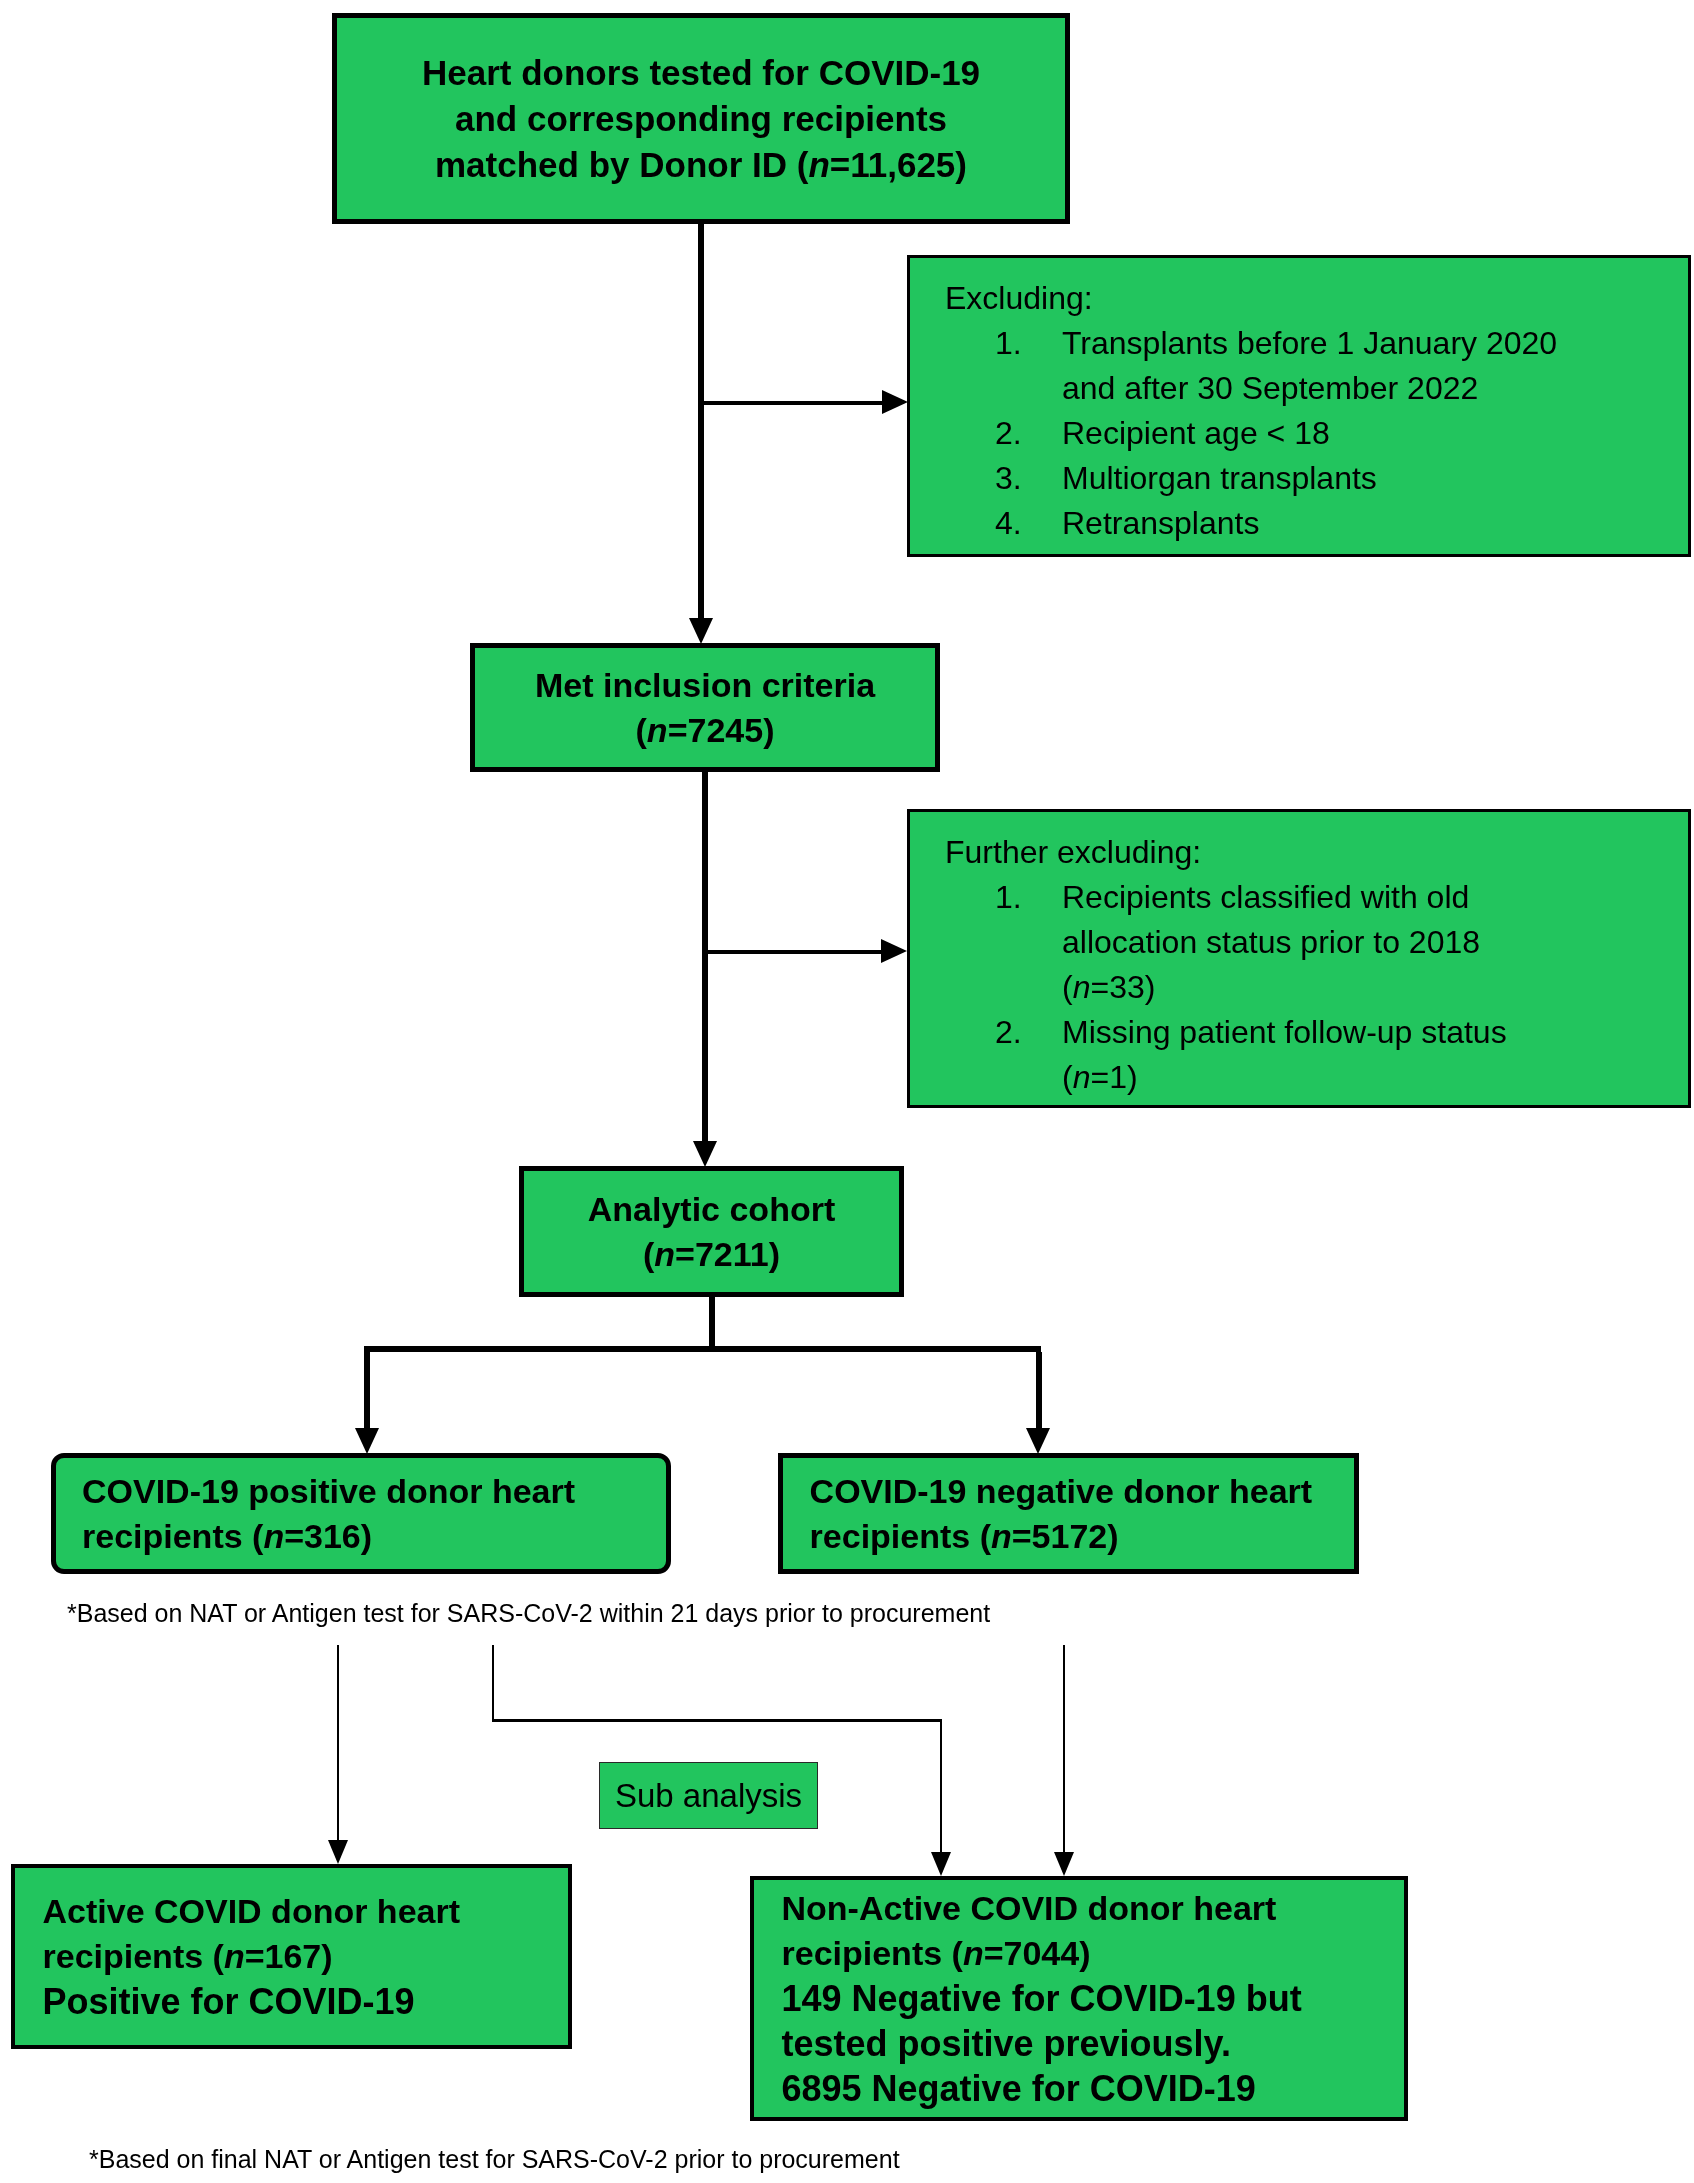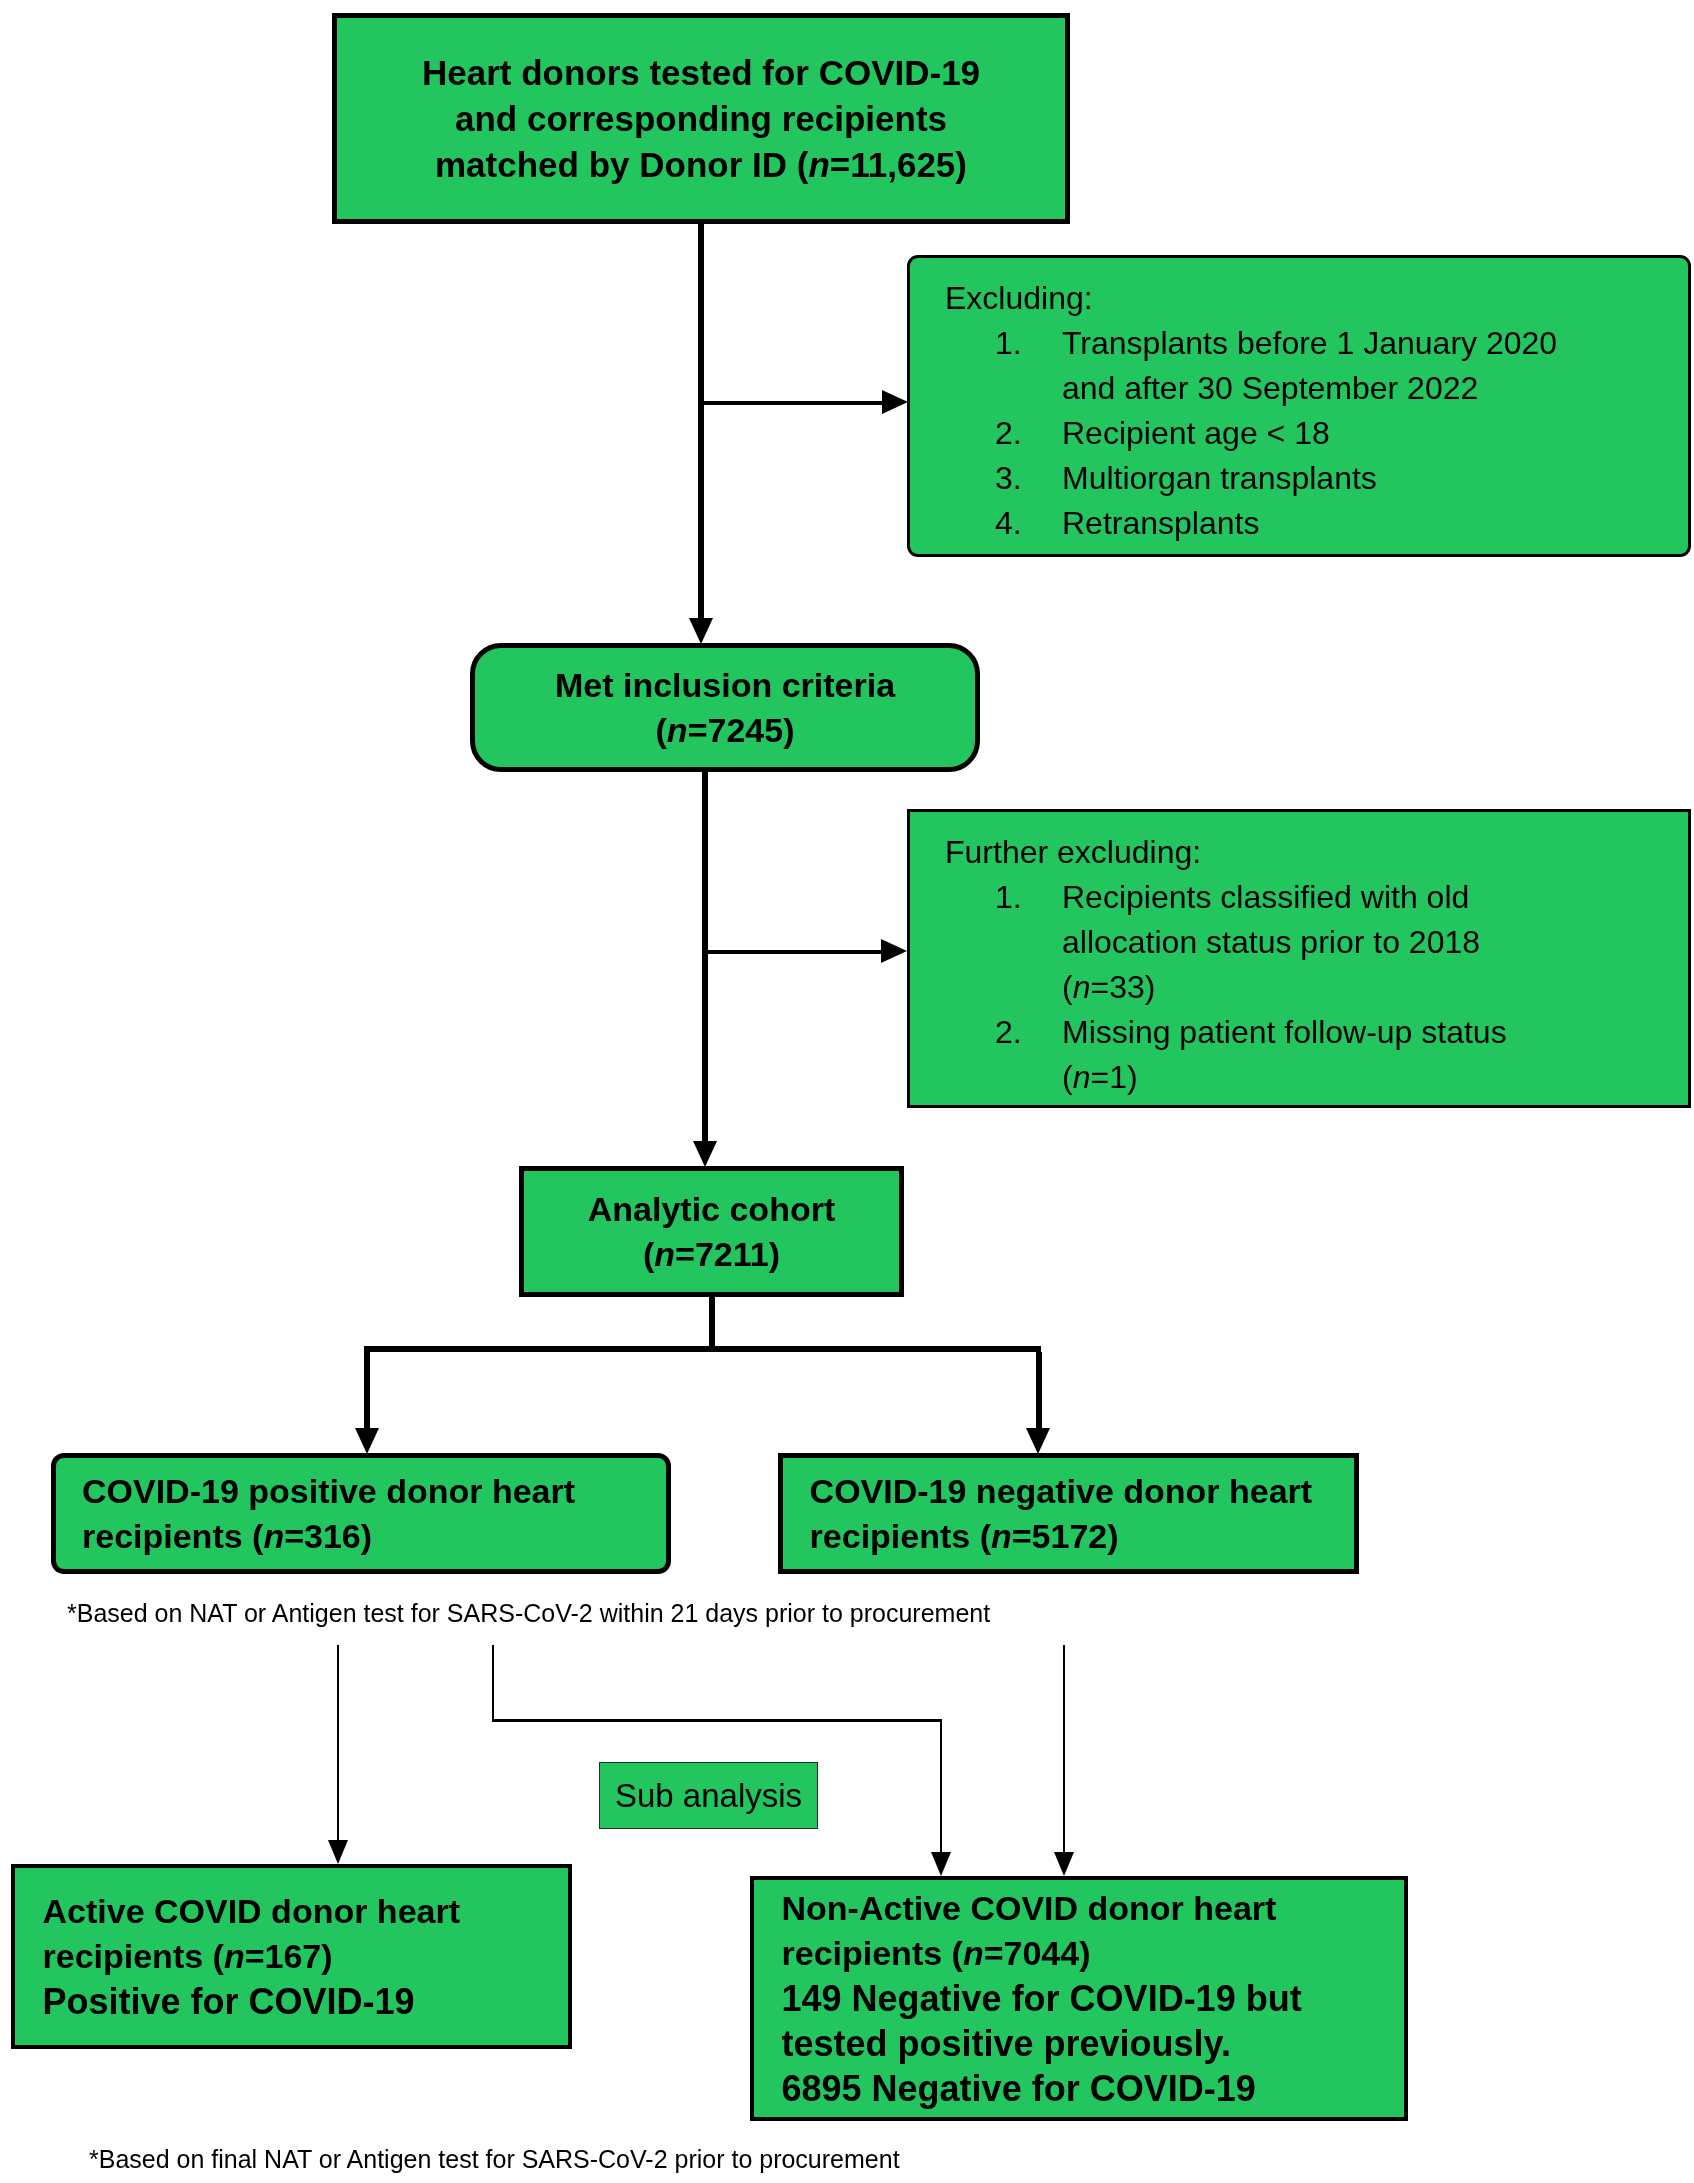--- a/index.html
+++ b/index.html
@@ -72,21 +72,21 @@
     <span class="line">and corresponding recipients</span>
     <span class="line"><span>matched by Donor ID (</span><i>n</i><span>=11,625)</span></span>
   </div>
 
   <div class="vline" style="left:698px; top:224px; width:5.8px; height:394px;"></div>
   <div class="arrow-down" style="left:689px; top:618px;"></div>
 
   <div class="hline" style="left:704px; top:401px; width:179px; height:3.5px;"></div>
   <div class="arrow-right" style="left:882px; top:390px;"></div>
 
-  <div class="box b-thin list-box" style="left:907px; top:255px; width:784px; height:302px;border-radius:11px;">
+  <div class="box b-thin list-box" style="left:907px; top:255px; width:784px; height:302px;">
     <span class="list-header">Excluding:</span>
     <div class="li">
       <span class="num">1.</span>
       <span class="li-text">
         <span class="line">Transplants before 1 January 2020</span>
         <span class="line">and after 30 September 2022</span>
       </span>
     </div>
     <div class="li">
       <span class="num">2.</span>
@@ -101,21 +101,21 @@
       </span>
     </div>
     <div class="li">
       <span class="num">4.</span>
       <span class="li-text">
         <span class="line">Retransplants</span>
       </span>
     </div>
   </div>
 
-  <div class="box center-text bold-title-sm" style="left:470px; top:643px; width:510px; height:129px;border-radius:31px;">
+  <div class="box center-text bold-title-sm" style="left:470px; top:643px; width:470px; height:129px;">
     <span class="line">Met inclusion criteria</span>
     <span class="line"><span>(</span><i>n</i><span>=7245)</span></span>
   </div>
 
   <div class="vline" style="left:702px; top:771px; width:5.8px; height:370px;"></div>
   <div class="arrow-down" style="left:693px; top:1141px;"></div>
 
   <div class="hline" style="left:708px; top:950px; width:174px; height:3.5px;"></div>
   <div class="arrow-right" style="left:881px; top:939px;"></div>
 

